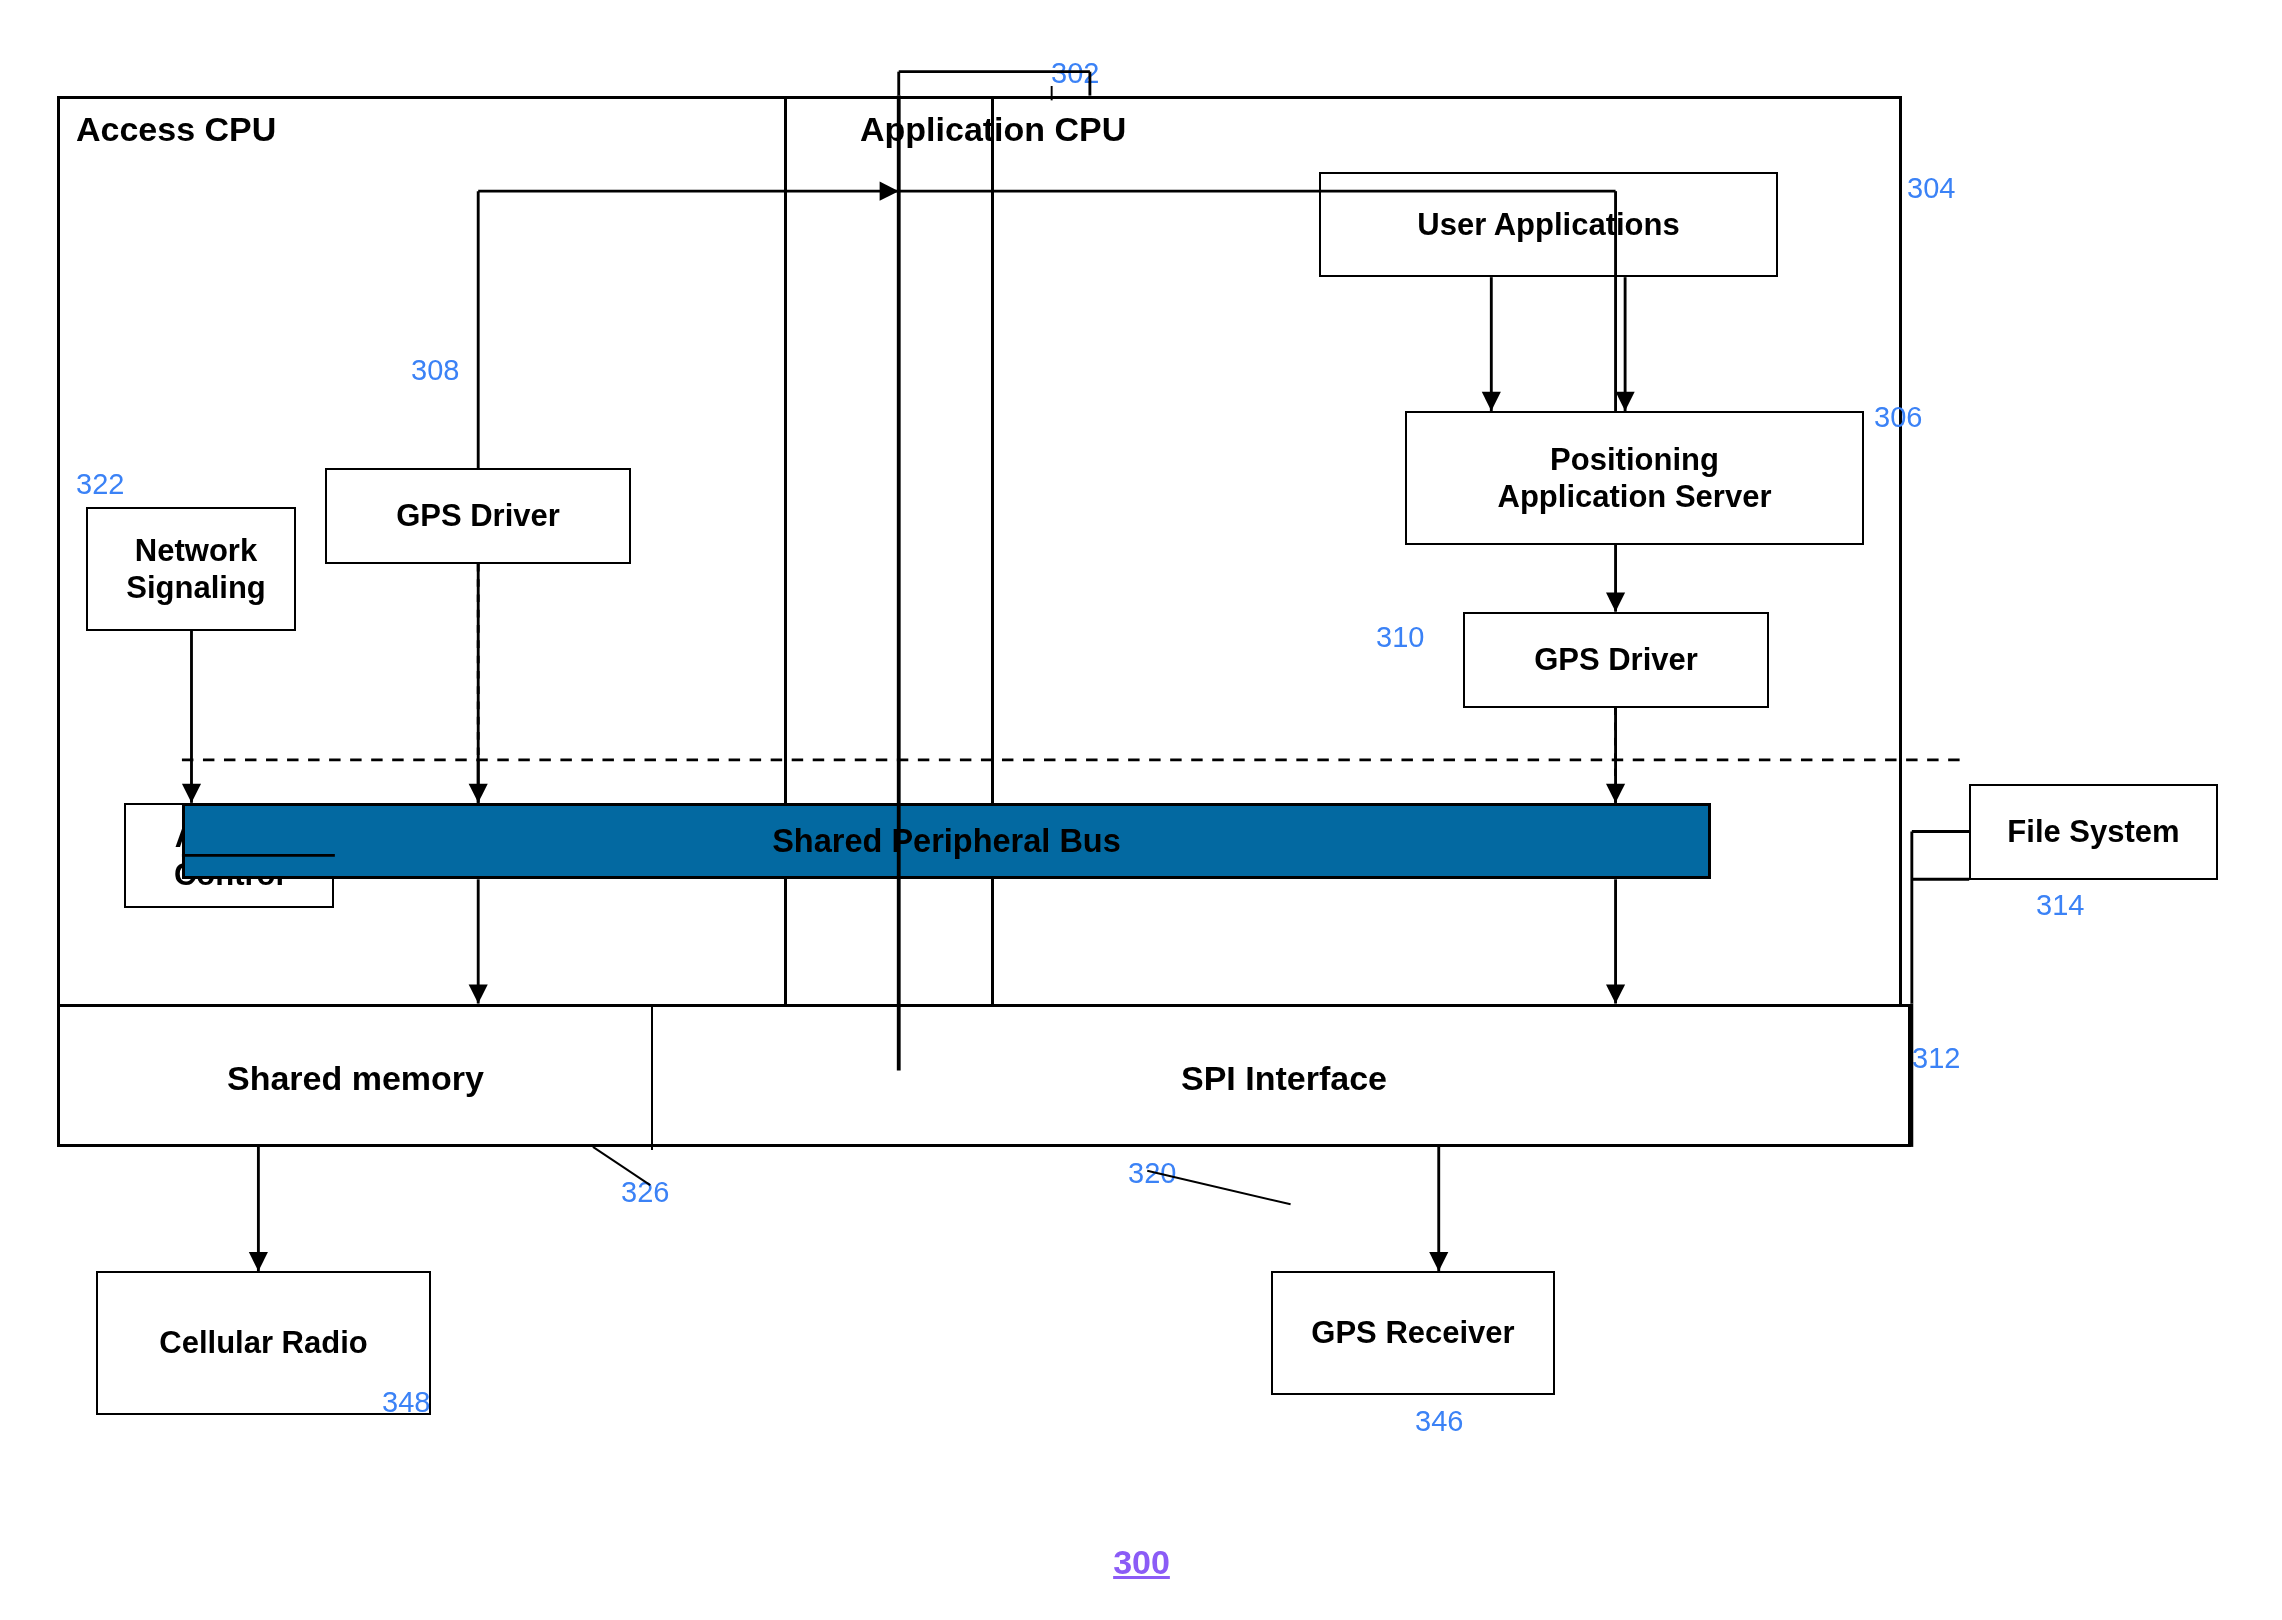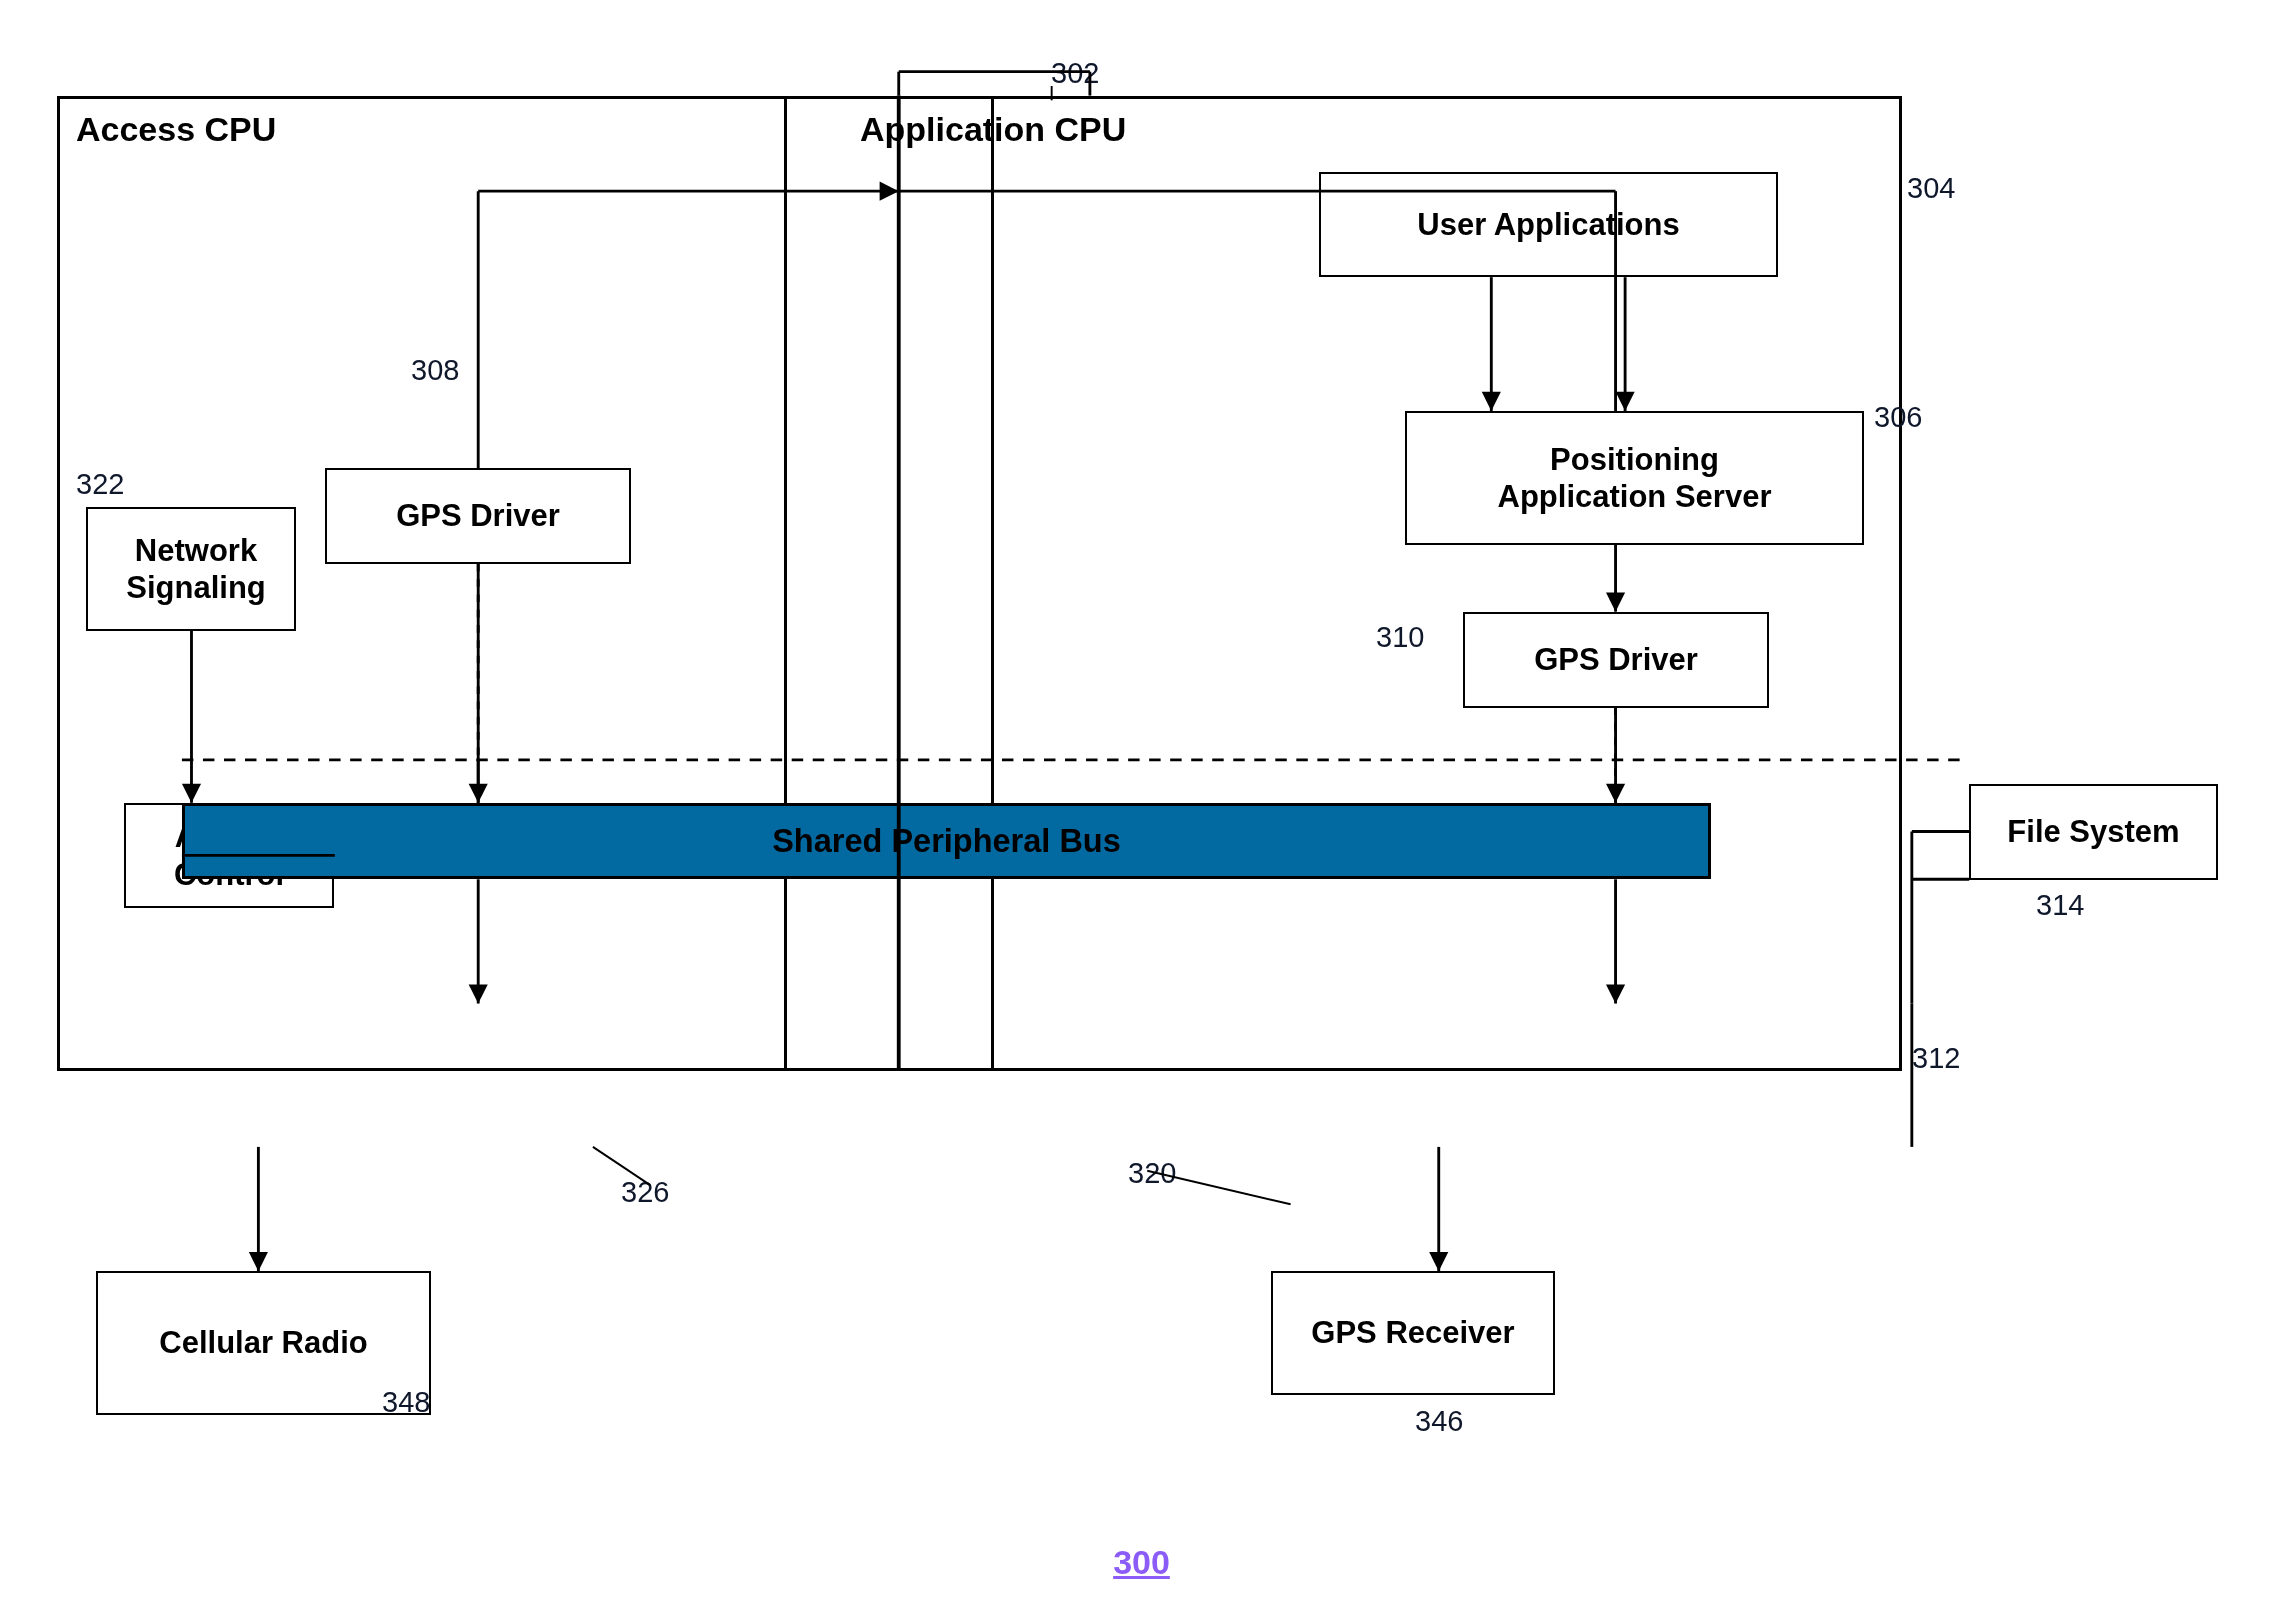--- a/index.html
+++ b/index.html
@@ -49,21 +49,21 @@
       left: 860px;
       top: 110px;
       font-size: 34px;
       font-weight: bold;
       color: #000;
     }
     
     .ref-label {
       position: absolute;
       font-size: 29px;
-      color: #0f172a;
+      color: #3b82f6;
     }
     
     .component-box {
       position: absolute;
       border: 2.9px solid #000;
       background: #fff;
       display: flex;
       align-items: center;
       justify-content: center;
       text-align: center;
@@ -197,20 +197,28 @@
     <span class="box-label" style="white-space:pre-line;">Access
 Control</span>
   </div>
 
   <span class="ref-label" style="left:282px; top:803px;">324</span>
 
   <div class="shared-bus">
     <span class="shared-bus-label">Shared Peripheral Bus</span>
   </div>
 
+  <div class="bottom-combined">
+    <div class="shared-memory-section">
+      <span class="section-label">Shared memory</span>
+    </div>
+    <div class="spi-section">
+      <span class="section-label">SPI Interface</span>
+    </div>
+  </div>
 
   <span class="ref-label" style="left:1912px; top:1042px;">312</span>
 
   <div class="component-box" style="left:1969px; top:784px; width:249px; height:96px;">
     <span class="box-label">File System</span>
   </div>
 
   <span class="ref-label" style="left:2036px; top:889px;">314</span>
 
   <span class="ref-label" style="left:1128px; top:1157px;">320</span>

